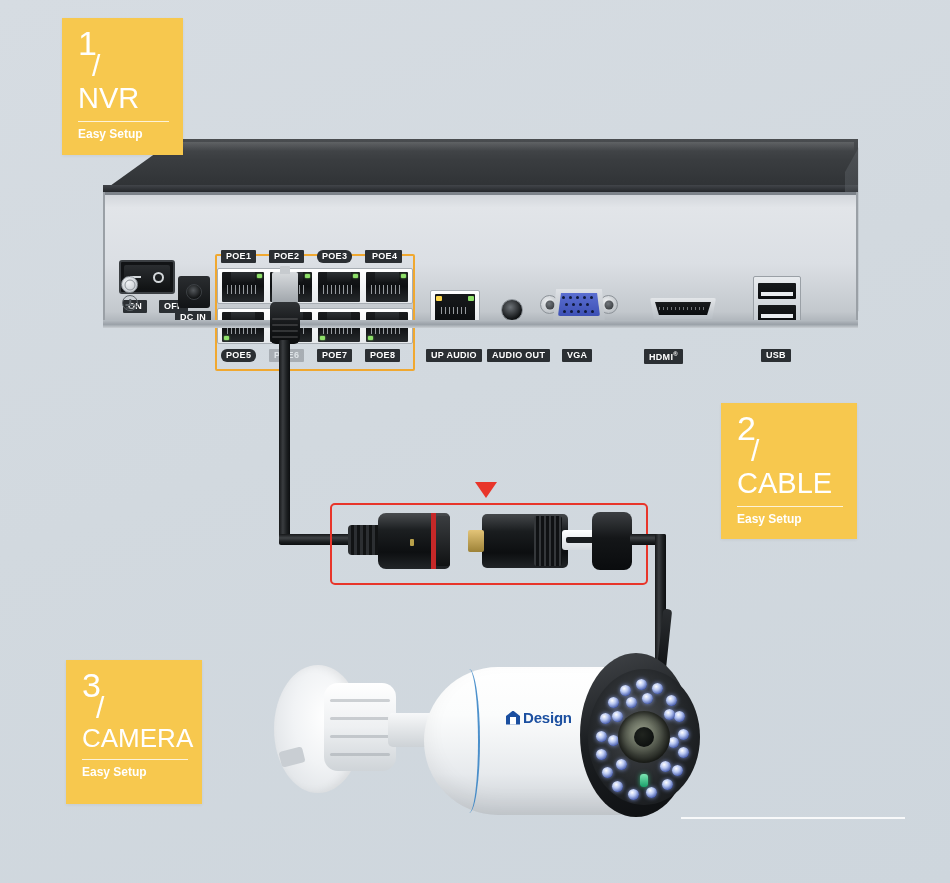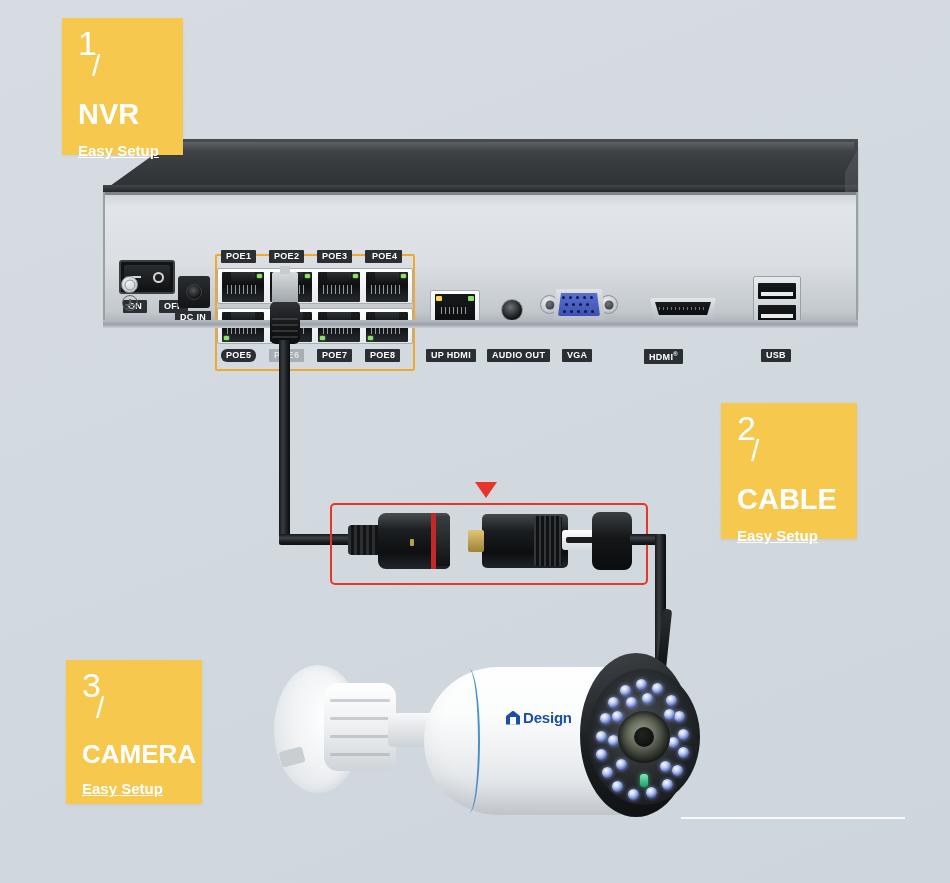--- a/index.html
+++ b/index.html
@@ -29,31 +29,30 @@
   }
   .badge .num {
     font-size: 34px; font-weight: 400; line-height: 0.9;
     letter-spacing: 1px; color: #ffffff;
   }
   .badge .slash {
     font-size: 30px; line-height: 0.72; font-weight: 300;
     margin-left: 14px; margin-top: -4px; color: #ffffff;
   }
   .badge .title {
-    font-size: 29px; font-weight: 700; line-height: 1.05;
-    margin-top: 23px; letter-spacing: 0px; white-space: nowrap;
+    font-size: 29px; font-weight: 400; line-height: 1.05;
+    margin-top: 7px; letter-spacing: 0px; white-space: nowrap;
   }
   .badge .rule {
     height: 1px; background: rgba(255,255,255,0.78);
     margin: 7px 0 6px 0; width: 100%;
   }
   .badge .sub {
-    font-size: 15px; font-weight: 700; line-height: 1;
+    font-size: 12px; font-weight: 700; line-height: 1;
     letter-spacing: 0px;
-    text-decoration: underline;
   }
   #badge-nvr    { left: 62px;  top: 18px;  width: 121px; height: 137px; }
   #badge-cable  { left: 721px; top: 403px; width: 136px; height: 136px; }
   #badge-camera { left: 66px;  top: 660px; width: 136px; height: 144px; }
   #badge-camera .title { font-size: 26px; }
 
   
   #nvr { left: 103px; top: 139px; width: 755px; height: 190px; }
   .nvr-top {
     position: absolute; left: 0; top: 0; width: 755px; height: 52px;
@@ -548,21 +547,21 @@
             <span class="pins"></span>
             <i class="led r top"></i>
           </div>
         <div class="rj45" style="left:148px;top:3px; width:42px; height:30px;">
             <span class="pins"></span>
             <i class="led r top"></i>
           </div>
       </div>
       <div class="plabel" style="left:116px; top:58px;">POE1</div>
       <div class="plabel" style="left:164px; top:58px;">POE2</div>
-      <div class="plabel" style="left:212px; top:58px;">POE3</div>
+      <div class="plabel" style="left:212px; top:58px;border-radius:6px;">POE3</div>
       <div class="plabel" style="left:260px; top:58px;padding-left:7px;">POE4</div>
 
       <div class="poe-bank" style="left:112px; top:116px; width:196px; height:36px;">
         <div class="rj45" style="left:4px;  top:3px; width:42px; height:30px;">
             <span class="pins"></span>
             <i class="led l bot"></i>
           </div>
         <div class="rj45" style="left:52px; top:3px; width:42px; height:30px;">
             <span class="pins"></span>
             <i class="led l bot"></i>
@@ -581,21 +580,21 @@
       <div class="plabel" style="left:212px; top:157px;">POE7</div>
       <div class="plabel" style="left:260px; top:157px;">POE8</div>
 
       <div id="uplink-port">
         <div class="inner">
             <span class="pins"></span>
           </div>
         <i class="led-y"></i>
         <i class="led-g"></i>
       </div>
-      <div class="plabel" style="left:321px; top:157px;">UP HDMI</div>
+      <div class="plabel" style="left:321px; top:157px;">UP AUDIO</div>
 
       <div id="audio-jack"></div>
       <div class="plabel" style="left:382px; top:157px;">AUDIO OUT</div>
 
       <div id="vga-port">
         <div class="thumb l"></div>
         <div class="thumb r"></div>
         <div class="shell"></div>
         <div class="dsub"></div>
         <div class="holes">

